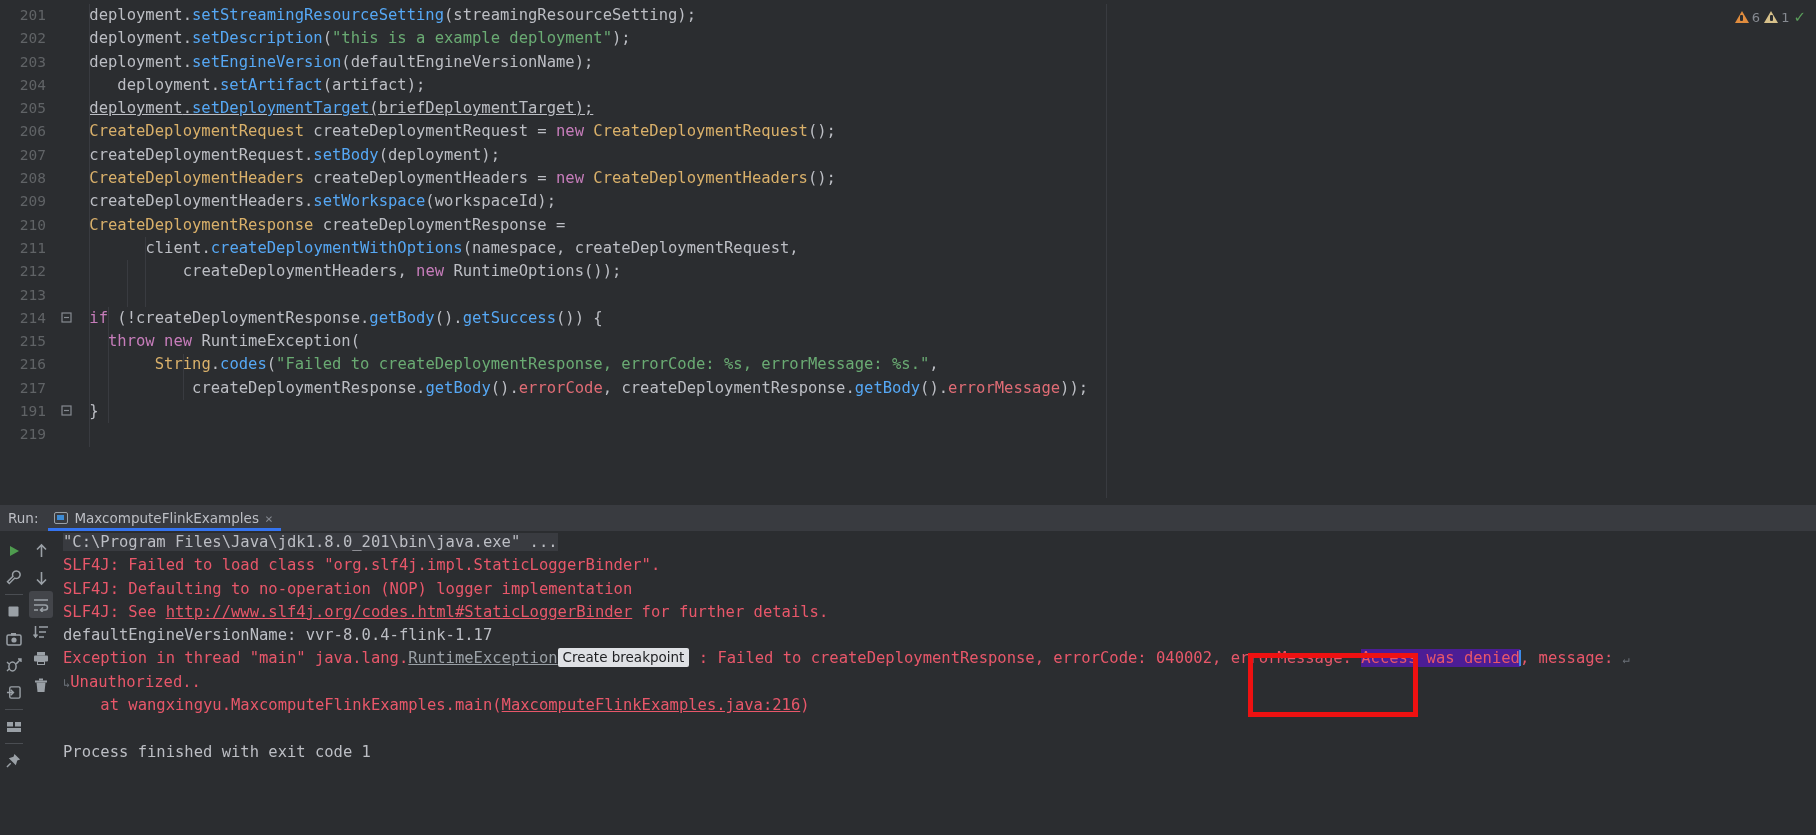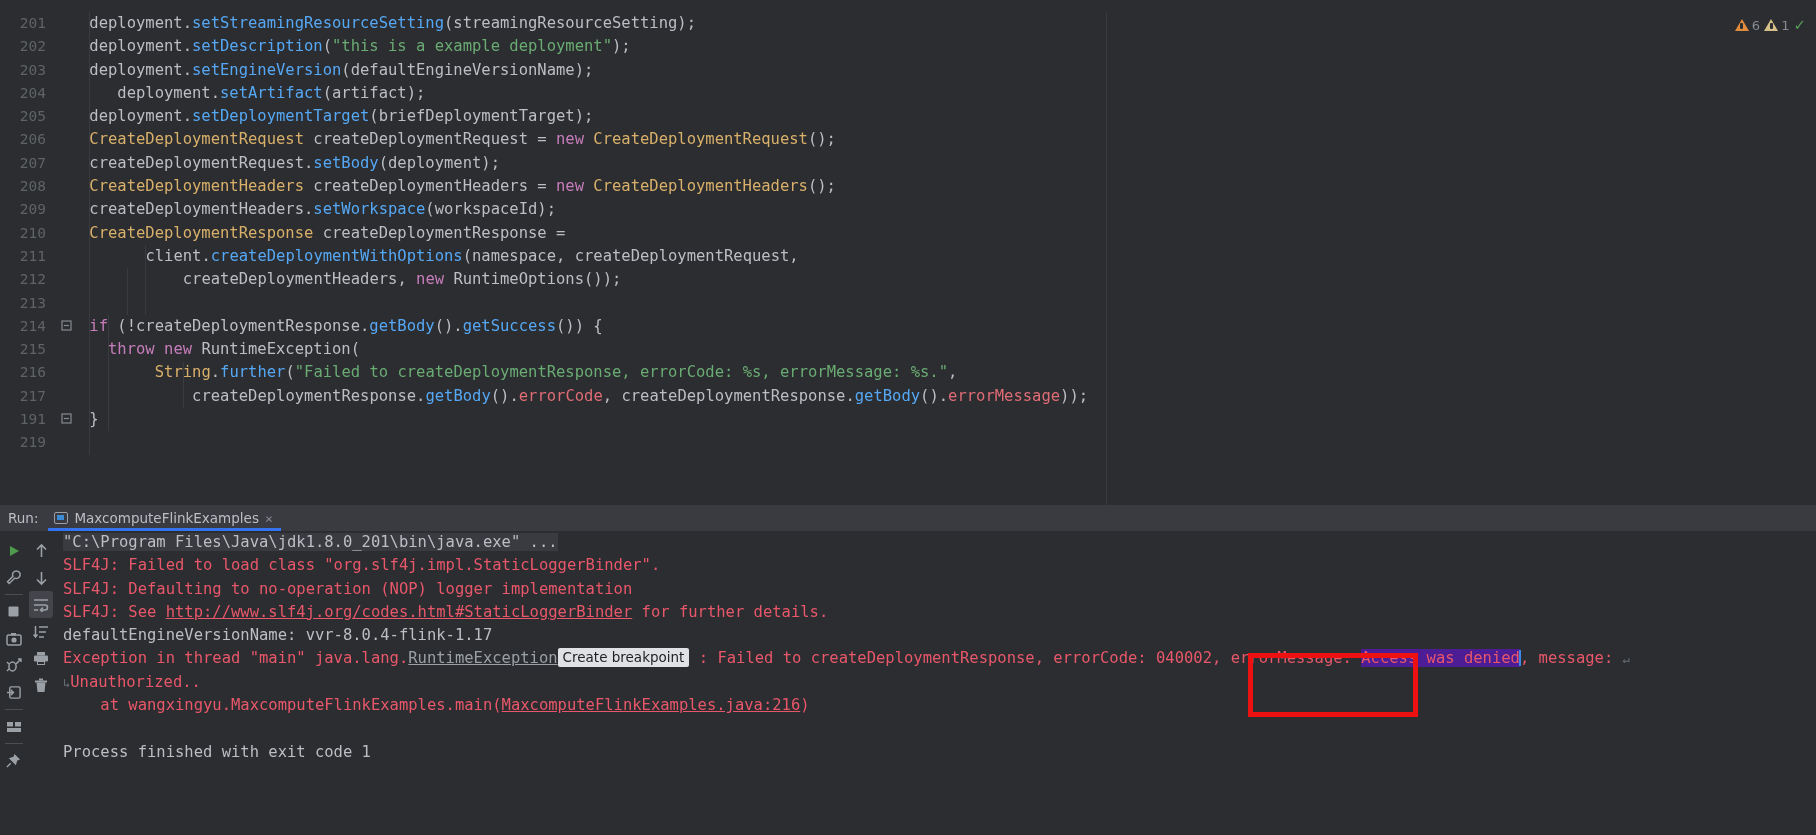--- a/index.html
+++ b/index.html
@@ -7,21 +7,21 @@
     width: 1816px; height: 835px;
     background: #2b2d३0;
     background: #2b2d30;
     font-family: "DejaVu Sans Mono", monospace;
     overflow: hidden;
   }
   #app { position: relative; width: 1816px; height: 835px; background: #2b2d30; }
 
   
   .editor {
-    position: absolute; left: 0; top: 12px; width: 1816px; height: 505px;
+    position: absolute; left: 0; top: 4px; width: 1816px; height: 505px;
     background: #2b2d30; overflow: hidden;
   }
   .gutter {
     position: absolute; left: 0; top: 0; width: 120px; height: 505px;
     background: #2b2d30;
   }
   .code-area {
     position: absolute; left: 0; top: 0; width: 1816px; height: 497px;
     font-family: "DejaVu Sans Mono", monospace;
     font-size: 15.5px; line-height: 23.3px;
@@ -171,35 +171,35 @@
 
 <div id="app">
 
   <div class="editor">
     <div class="gutter"></div>
     <div class="code-area" id="code-area">
         <div class="crow"><span class="lnum">201</span><span class="ctext" style="left: 89.36px;"><span class="s-plain">deployment</span><span class="s-dot">.</span><span class="s-meth">setStreamingResourceSetting</span><span class="s-plain">(streamingResourceSetting);</span></span></div>
         <div class="crow"><span class="lnum">202</span><span class="ctext" style="left: 89.36px;"><span class="s-plain">deployment</span><span class="s-dot">.</span><span class="s-meth">setDescription</span><span class="s-plain">(</span><span class="s-str">"this is a example deployment"</span><span class="s-plain">);</span></span></div>
         <div class="crow"><span class="lnum">203</span><span class="ctext" style="left: 89.36px;"><span class="s-plain">deployment</span><span class="s-dot">.</span><span class="s-meth">setEngineVersion</span><span class="s-plain">(defaultEngineVersionName);</span></span></div>
         <div class="crow"><span class="lnum">204</span><span class="ctext" style="left: 89.36px; padding-left: 28px;"><span class="s-plain">deployment</span><span class="s-dot">.</span><span class="s-meth">setArtifact</span><span class="s-plain">(artifact);</span></span></div>
-        <div class="crow"><span class="lnum">205</span><span class="ctext" style="left: 89.36px;"><span class="s-plain">deployment</span><span class="s-dot">.</span><span class="s-meth">setDeploymentTarget</span><span class="s-plain">(briefDeploymentTarget);</span></span></div>
+        <div class="crow"><span class="lnum">205</span><span class="ctext" style="left: 89.36px; text-decoration: underline;"><span class="s-plain">deployment</span><span class="s-dot">.</span><span class="s-meth">setDeploymentTarget</span><span class="s-plain">(briefDeploymentTarget);</span></span></div>
         <div class="crow"><span class="lnum">206</span><span class="ctext" style="left: 89.36px;"><span class="s-type">CreateDeploymentRequest</span><span class="s-plain"> createDeploymentRequest = </span><span class="s-kw2">new</span><span class="s-plain"> </span><span class="s-type">CreateDeploymentRequest</span><span class="s-plain">();</span></span></div>
         <div class="crow"><span class="lnum">207</span><span class="ctext" style="left: 89.36px;"><span class="s-plain">createDeploymentRequest</span><span class="s-dot">.</span><span class="s-meth">setBody</span><span class="s-plain">(deployment);</span></span></div>
         <div class="crow"><span class="lnum">208</span><span class="ctext" style="left: 89.36px;"><span class="s-type">CreateDeploymentHeaders</span><span class="s-plain"> createDeploymentHeaders = </span><span class="s-kw2">new</span><span class="s-plain"> </span><span class="s-type">CreateDeploymentHeaders</span><span class="s-plain">();</span></span></div>
         <div class="crow"><span class="lnum">209</span><span class="ctext" style="left: 89.36px;"><span class="s-plain">createDeploymentHeaders</span><span class="s-dot">.</span><span class="s-meth">setWorkspace</span><span class="s-plain">(workspaceId);</span></span></div>
         <div class="crow"><span class="lnum">210</span><span class="ctext" style="left: 89.36px;"><span class="s-type">CreateDeploymentResponse</span><span class="s-plain"> createDeploymentResponse =</span></span></div>
         <div class="crow"><span class="lnum">211</span><span class="ctext" style="left: 145.4px;"><span class="s-plain">client</span><span class="s-dot">.</span><span class="s-meth">createDeploymentWithOptions</span><span class="s-plain">(namespace, createDeploymentRequest,</span></span></div>
         <div class="crow"><span class="lnum">212</span><span class="ctext" style="left: 182.76px;"><span class="s-plain">createDeploymentHeaders, </span><span class="s-kw2">new</span><span class="s-plain"> RuntimeOptions());</span></span></div>
         <div class="crow"><span class="lnum">213</span><span class="ctext" style="left: 52px;"></span></div>
         <div class="crow"><span class="lnum">214</span><span class="fold"><svg width="11" height="11" viewBox="0 0 11 11">
               <rect x="1" y="1" width="9" height="9" fill="none" stroke="#868a91" stroke-width="1.2"></rect>
               <path d="M3 5.5 h5" stroke="#868a91" stroke-width="1.2"></path>
             </svg></span><span class="ctext" style="left: 89.36px;"><span class="s-kw2">if</span><span class="s-plain"> (!createDeploymentResponse</span><span class="s-dot">.</span><span class="s-meth">getBody</span><span class="s-plain">()</span><span class="s-dot">.</span><span class="s-meth">getSuccess</span><span class="s-plain">()) {</span></span></div>
         <div class="crow"><span class="lnum">215</span><span class="ctext" style="left: 108.04px;"><span class="s-kw2">throw</span><span class="s-plain"> </span><span class="s-kw2">new</span><span class="s-plain"> RuntimeException(</span></span></div>
-        <div class="crow"><span class="lnum">216</span><span class="ctext" style="left: 154.74px;"><span class="s-type">String</span><span class="s-dot">.</span><span class="s-meth">further</span><span class="s-plain">(</span><span class="s-str">"Failed to createDeploymentResponse, errorCode: %s, errorMessage: %s."</span><span class="s-plain">,</span></span></div>
+        <div class="crow"><span class="lnum">216</span><span class="ctext" style="left: 154.74px;"><span class="s-type">String</span><span class="s-dot">.</span><span class="s-meth">codes</span><span class="s-plain">(</span><span class="s-str">"Failed to createDeploymentResponse, errorCode: %s, errorMessage: %s."</span><span class="s-plain">,</span></span></div>
         <div class="crow"><span class="lnum">217</span><span class="ctext" style="left: 192.1px;"><span class="s-plain">createDeploymentResponse</span><span class="s-dot">.</span><span class="s-meth">getBody</span><span class="s-plain">()</span><span class="s-dot">.</span><span class="s-err">errorCode</span><span class="s-plain">, createDeploymentResponse</span><span class="s-dot">.</span><span class="s-meth">getBody</span><span class="s-plain">()</span><span class="s-dot">.</span><span class="s-err">errorMessage</span><span class="s-plain">));</span></span></div>
         <div class="crow"><span class="lnum">191</span><span class="fold"><svg width="11" height="11" viewBox="0 0 11 11">
               <rect x="1" y="1" width="9" height="9" fill="none" stroke="#868a91" stroke-width="1.2"></rect>
               <path d="M3 5.5 h5" stroke="#868a91" stroke-width="1.2"></path>
             </svg></span><span class="ctext" style="left: 89.36px;"><span class="s-plain">}</span></span></div>
         <div class="crow"><span class="lnum">219</span><span class="ctext" style="left: 52px;"></span></div>
         <div class="guide" style="left: 89.36px; top: 0px; height: 442.7px;"></div>
         <div class="guide" style="left: 108.04px; top: 302.9px; height: 116.5px;"></div>
         <div class="guide" style="left: 126.72px; top: 256.3px; height: 46.6px;"></div>
         <div class="guide" style="left: 145.4px; top: 233px; height: 69.9px;"></div>

